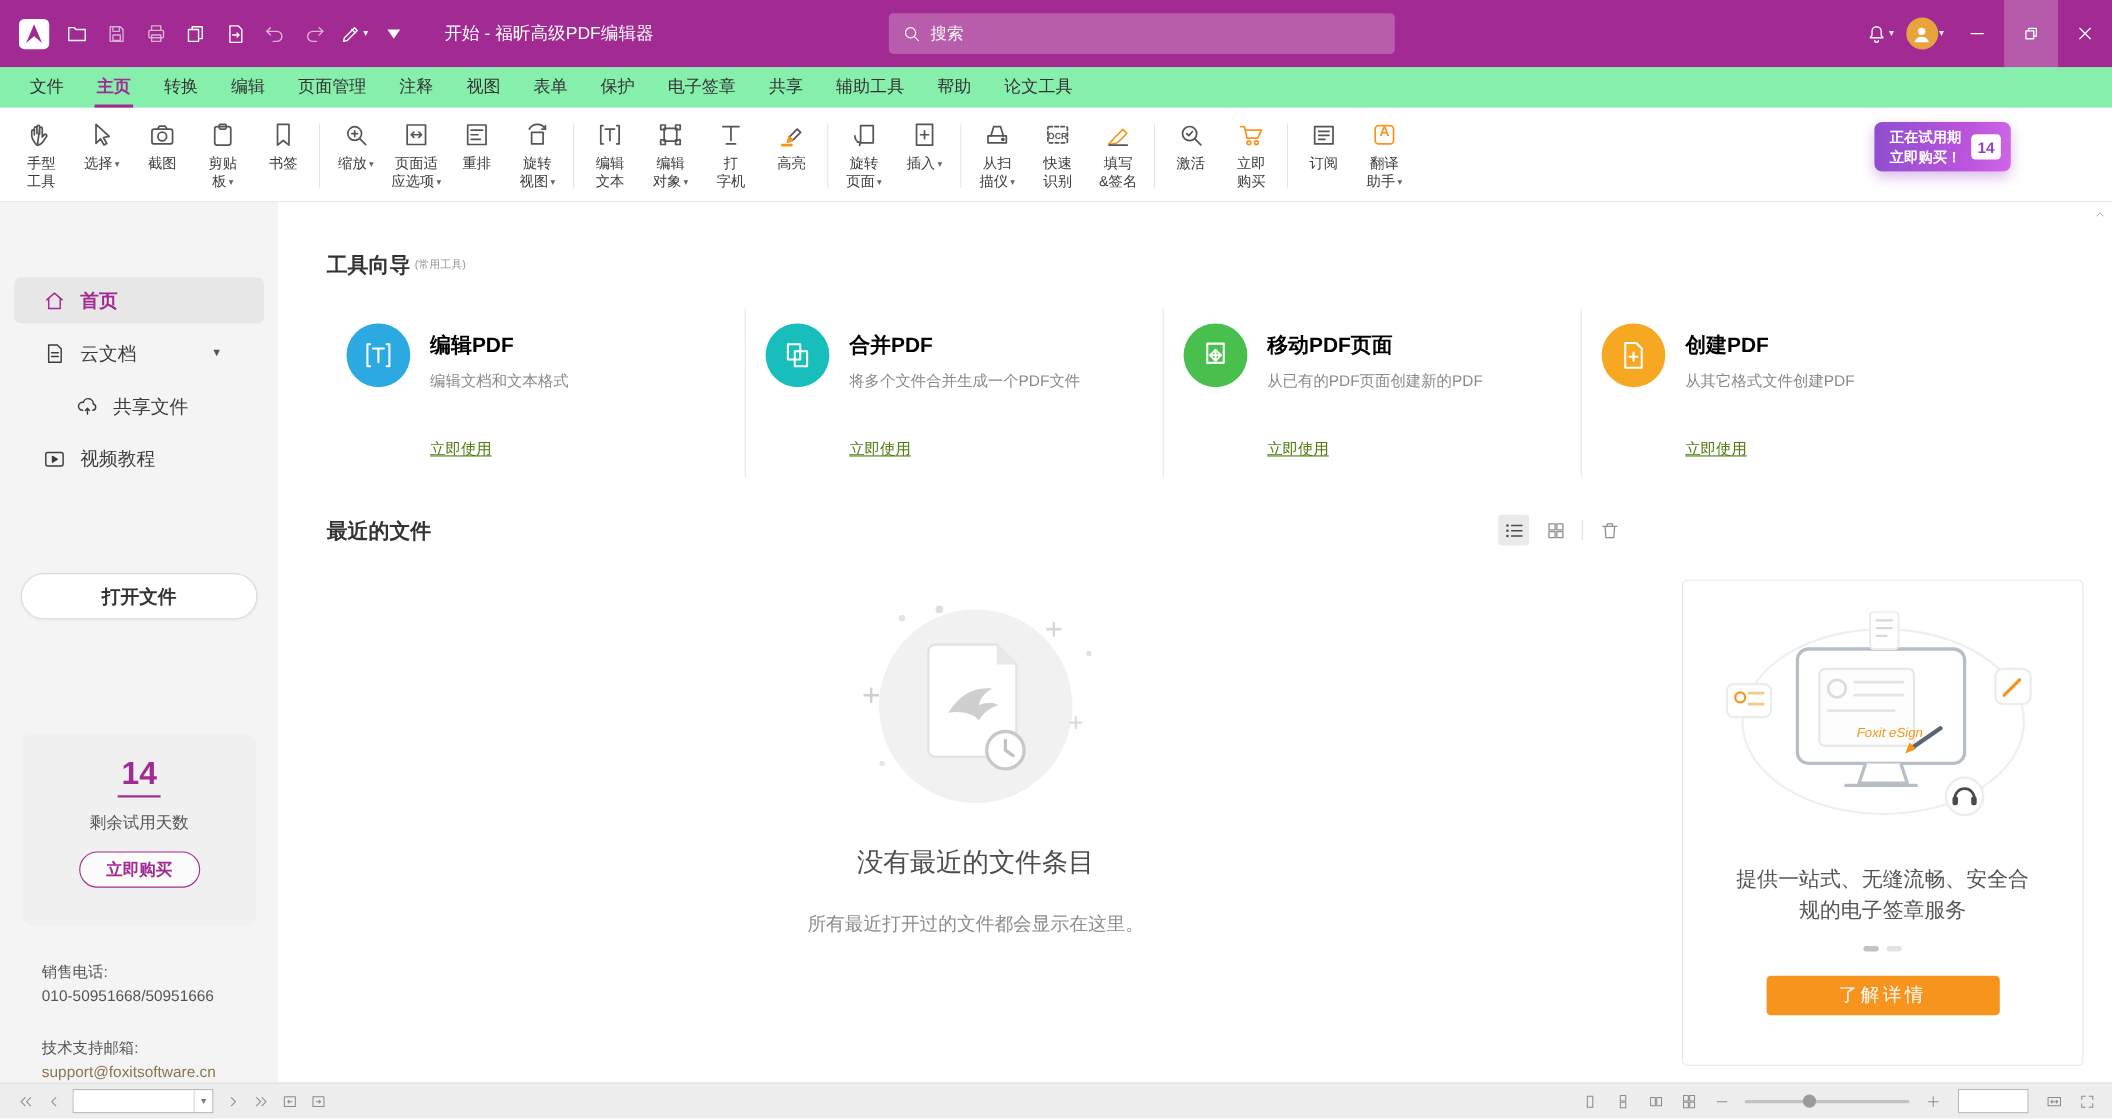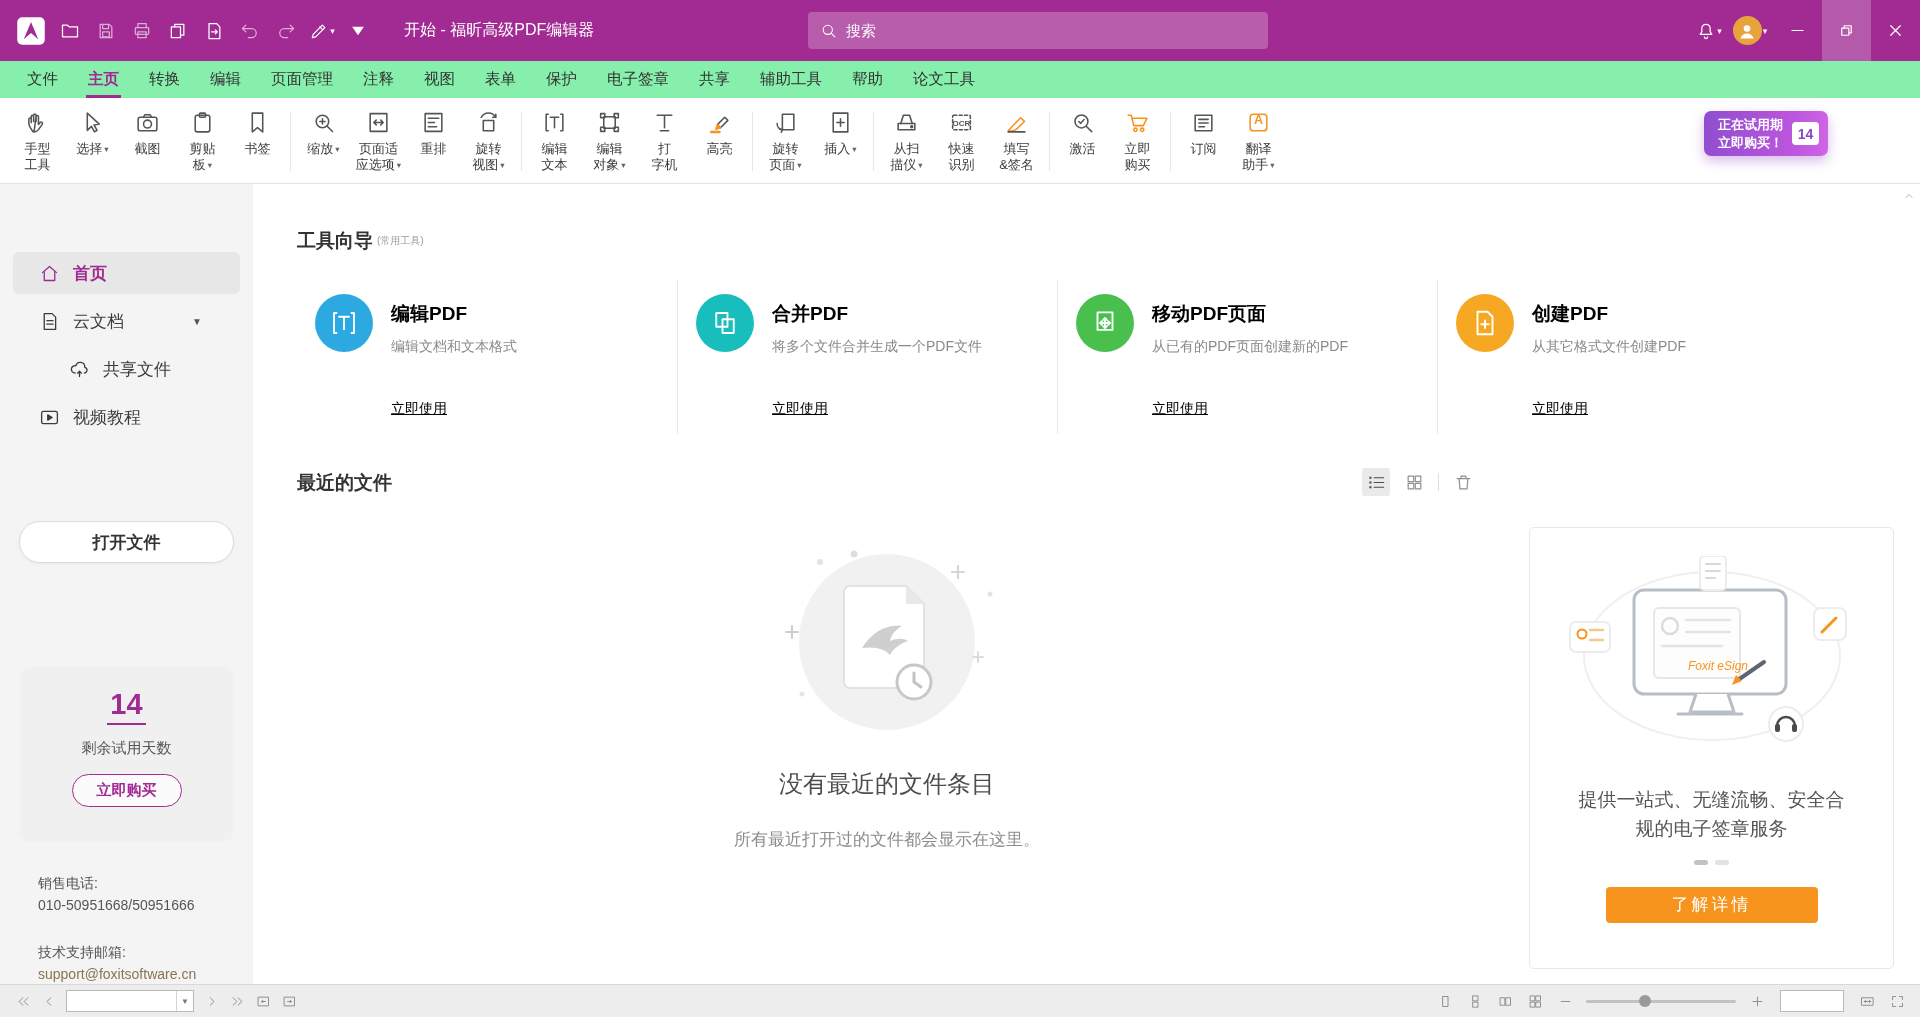--- a/index.html
+++ b/index.html
@@ -71,21 +71,21 @@
 .guide-title{font-size:19px;font-weight:bold;color:#333}
 .guide-sub{font-size:10px;color:#999}
 .cards{display:flex;margin-top:26px;width:1520px}
 .card{width:380px;padding:14px 18px 0 18px;position:relative}
 .card + .card{border-left:1px solid #e8e8e8}
 .card-top{display:flex;gap:18px}
 .card-ic{width:58px;height:58px;border-radius:50%;flex:none;display:flex;align-items:center;justify-content:center;color:#fff}
 .card-ic svg{width:30px;height:30px}
 .card-t{font-size:19px;font-weight:bold;color:#000000;padding-top:7px}
 .card-d{font-size:14px;color:#8a8a8a;margin-top:11px}
-.card-link{display:inline-block;margin:44px 0 16px 76px;font-size:14px;color:#000000;text-decoration:underline}
+.card-link{display:inline-block;margin:44px 0 16px 76px;font-size:14px;color:#4d7c0f;text-decoration:underline}
 .recent{margin-top:34px;width:1180px}
 .recent-head{display:flex;align-items:flex-end}
 .recent-title{font-size:19px;font-weight:bold;color:#333}
 .recent-views{margin-left:auto;display:flex;align-items:center;gap:10px;color:#8f8f8f}
 .vw{width:28px;height:28px;display:flex;align-items:center;justify-content:center;border-radius:3px}
 .vw svg{width:19px;height:19px}
 .vw.active{background:#eaeaea;color:#4a4a4a}
 .vdiv{width:1px;height:18px;background:#e0e0e0}
 .empty{margin-top:28px;display:flex;flex-direction:column;align-items:center}
 .empty-title{font-size:24px;color:#4d4d4d;margin-top:14px}

